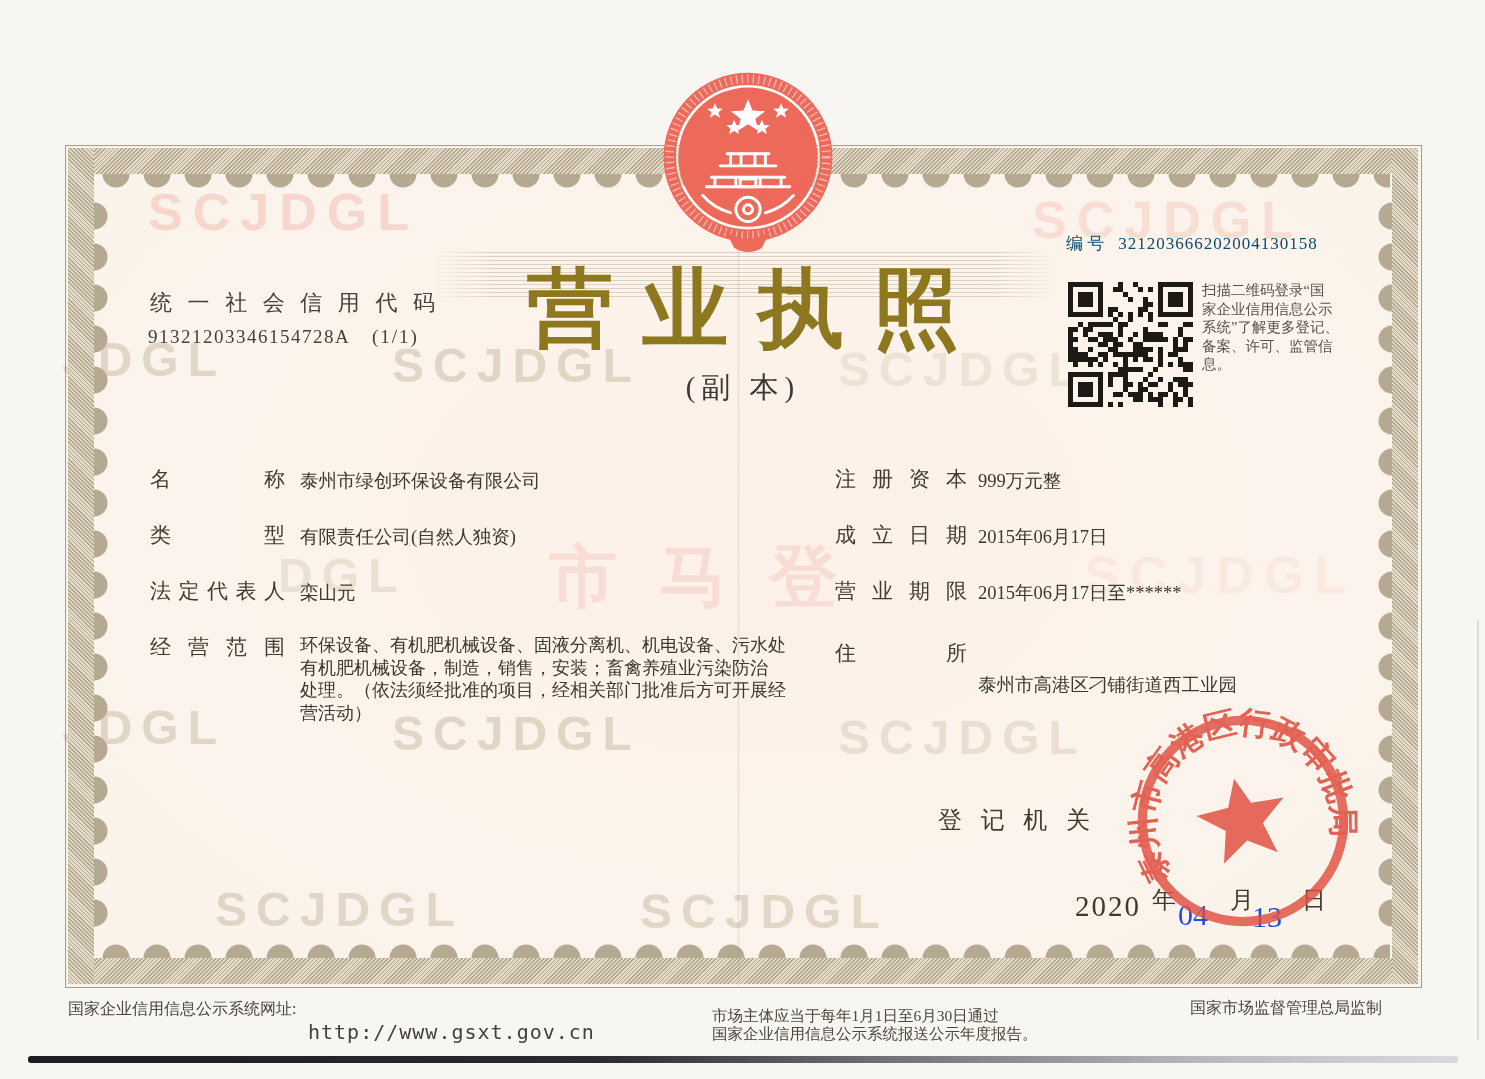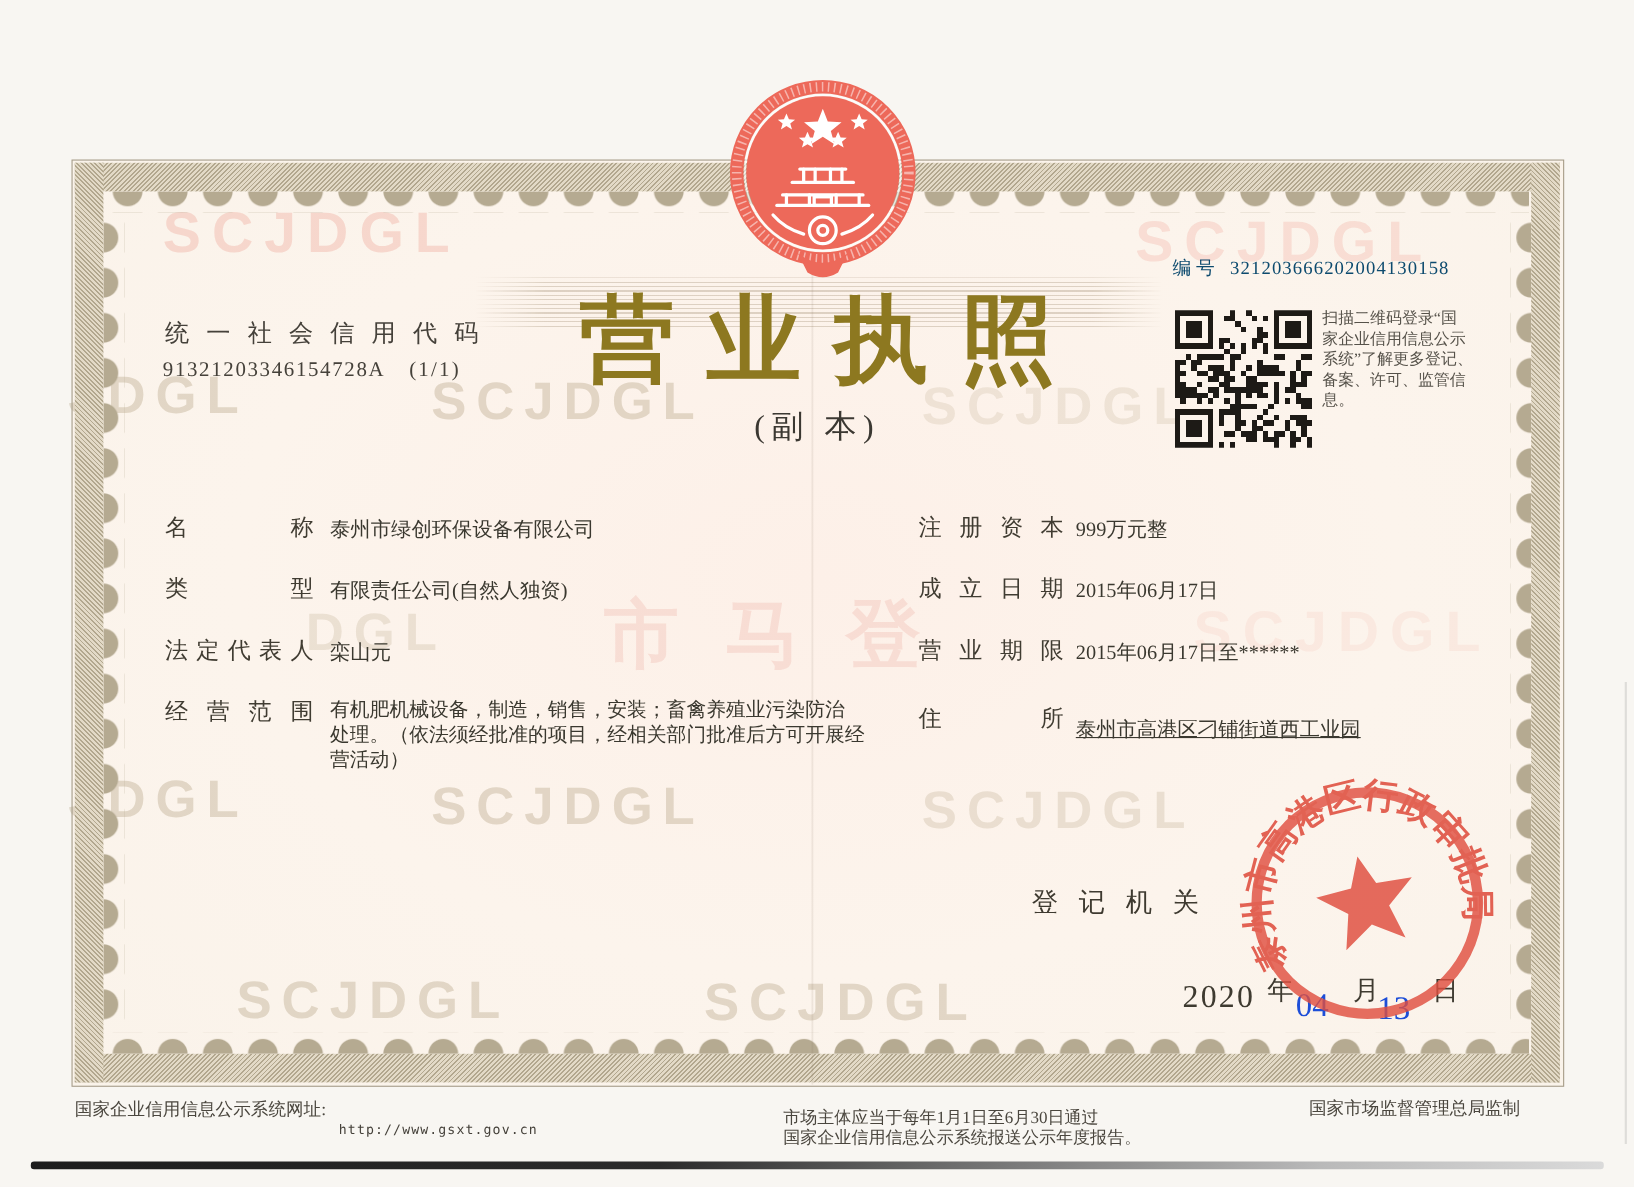--- a/index.html
+++ b/index.html
@@ -70,21 +70,21 @@
   .fvalue-lines{font-size:18px;line-height:22.6px;color:#3a382f;width:512px;}
   .reg-label{left:938px;top:804px;width:152px;font-size:24px;color:#3e3a30;}
   .date-item{font-size:24px;color:#3e3a30;}
   .date-num{font-size:30px;color:#1d4ed8;}
   .year-num{font-size:29px;color:#3e3a30;letter-spacing:2px;}
   
   .emblem{left:661px;top:70px;width:174px;height:190px;}
   .seal{left:1126px;top:704px;width:234px;height:234px;transform:rotate(-12deg);opacity:.88;}
   
   .foot{font-size:16px;color:#4a463e;white-space:nowrap;}
-  .foot-url{font-family:"DejaVu Sans Mono","Liberation Mono",monospace;font-size:12px;letter-spacing:1px;color:#45413a;}
+  .foot-url{font-family:"DejaVu Sans Mono","Liberation Mono",monospace;font-size:20px;letter-spacing:1px;color:#45413a;}
   .foot-mid{font-size:15.5px;color:#4a463e;white-space:nowrap;}
 </style>
 </head>
 <body>
 
 <div class="abs paper-inner"></div>
 
 <div class="abs wm wm-pink" style="left:148px;top:182px;">SCJDGL</div>
 <div class="abs wm wm-pink" style="left:1032px;top:190px;opacity:.8;">SCJDGL</div>
 <div class="abs wm wm-tan" style="left:62px;top:332px;">JDGL</div>
@@ -394,20 +394,21 @@
   </div>
 <div class="abs fvalue" style="left:300px;top:580px;">栾山元</div>
 
 <div class="abs flabel w135 spread" style="left: 150px; top: 633px; display: flex; justify-content: space-between;">
     <span>经</span>
     <span>营</span>
     <span>范</span>
     <span>围</span>
   </div>
 <div class="abs fvalue-lines" style="left:300px;top:634px;">
+    <div>环保设备、有机肥机械设备、固液分离机、机电设备、污水处</div>
     <div>有机肥机械设备，制造，销售，安装；畜禽养殖业污染防治</div>
     <div>处理。（依法须经批准的项目，经相关部门批准后方可开展经</div>
     <div>营活动）</div>
   </div>
 
 <div class="abs flabel w132 spread" style="left: 835px; top: 465px; display: flex; justify-content: space-between;">
     <span>注</span>
     <span>册</span>
     <span>资</span>
     <span>本</span>
@@ -427,21 +428,21 @@
     <span>业</span>
     <span>期</span>
     <span>限</span>
   </div>
 <div class="abs fvalue" style="left:978px;top:580px;">2015年06月17日至******</div>
 
 <div class="abs flabel w132 spread" style="left: 835px; top: 639px; display: flex; justify-content: space-between;">
     <span>住</span>
     <span>所</span>
   </div>
-<div class="abs fvalue" style="left:978px;top:650px;text-decoration:underline;">泰州市高港区刁铺街道西工业园</div>
+<div class="abs fvalue" style="left:978px;top:672px;">泰州市高港区刁铺街道西工业园</div>
 
 <div class="abs reg-label spread" style="display: flex; justify-content: space-between;">
     <span>登</span>
     <span>记</span>
     <span>机</span>
     <span>关</span>
   </div>
 <div class="abs year-num" style="left:1075px;top:890px;">2020</div>
 <div class="abs date-item" style="left:1152px;top:884px;">年</div>
 <div class="abs date-num" style="left:1178px;top:898px;">04</div>

